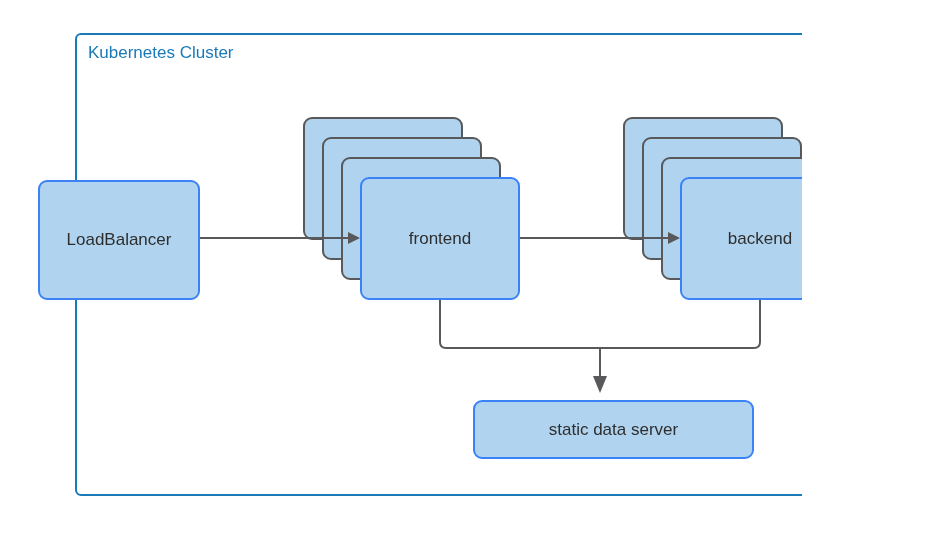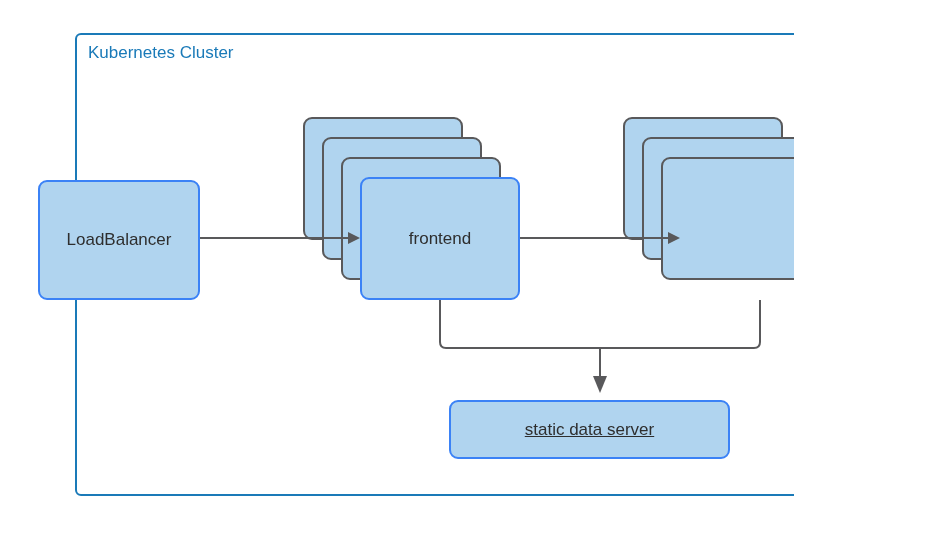--- a/index.html
+++ b/index.html
@@ -10,20 +10,21 @@
   }
   body {
     font-family: "Liberation Sans", sans-serif;
   }
   #canvas {
     position: relative;
     width: 794px;
     height: 540px;
     background: #ffffff;
     overflow: hidden;
+    padding-left: 8px;
   }
   
   .cluster {
     position: absolute;
     left: 75px;
     top: 33px;
     width: 820px;
     height: 463px;
     border: 2px solid #1a7ab8;
     border-radius: 6px;
@@ -57,21 +58,21 @@
     position: absolute;
     background: #b0d4ef;
     border: 2px solid #59595b;
     border-radius: 9px;
     box-sizing: border-box;
   }
   
   #lb-node       { left: 38px;  top: 180px; width: 162px; height: 120px; }
   #fe-front      { left: 360px; top: 177px; width: 160px; height: 123px; }
   #be-front      { left: 680px; top: 177px; width: 160px; height: 123px; }
-  #sds-node      { left: 449px; top: 400px; width: 281px; height: 59px; text-decoration: underline; }
+  #sds-node      { left: 473px; top: 400px; width: 281px; height: 59px; }
 
   
   #wires {
     position: absolute;
     left: 0;
     top: 0;
     width: 940px;
     height: 540px;
     pointer-events: none;
   }
@@ -100,20 +101,23 @@
   <div class="stack-back" style="left:303px; top:117px; width:160px; height:123px;"></div>
   <div class="stack-back" style="left:322px; top:137px; width:160px; height:123px;"></div>
   <div class="stack-back" style="left:341px; top:157px; width:160px; height:123px;"></div>
   <div class="node" id="fe-front">
     <span>frontend</span>
   </div>
 
   <div class="stack-back" style="left:623px; top:117px; width:160px; height:123px;"></div>
   <div class="stack-back" style="left:642px; top:137px; width:160px; height:123px;"></div>
   <div class="stack-back" style="left:661px; top:157px; width:160px; height:123px;"></div>
+  <div class="node" id="be-front">
+    <span>backend</span>
+  </div>
 
   <div class="node" id="sds-node">
     <span>static data server</span>
   </div>
 
   <svg id="wires" viewBox="0 0 940 540">
 
     <g>
       <line class="wire" x1="200" y1="238" x2="352" y2="238"></line>
       <polygon class="wire-head" points="360,238 348,232 348,244"></polygon>

